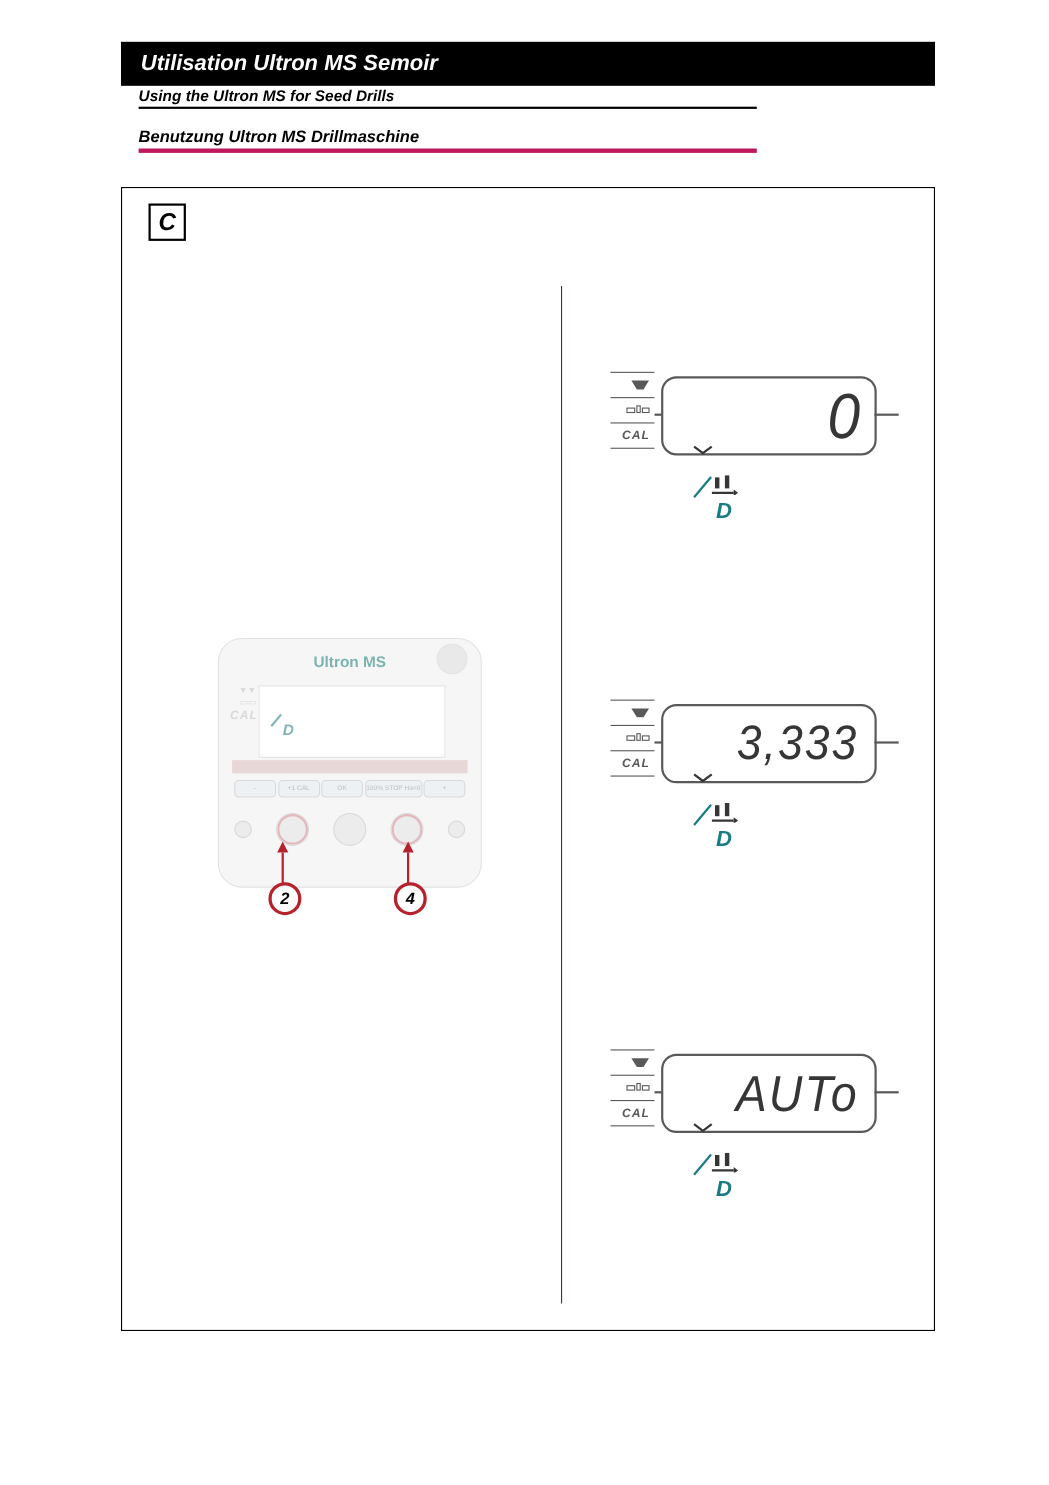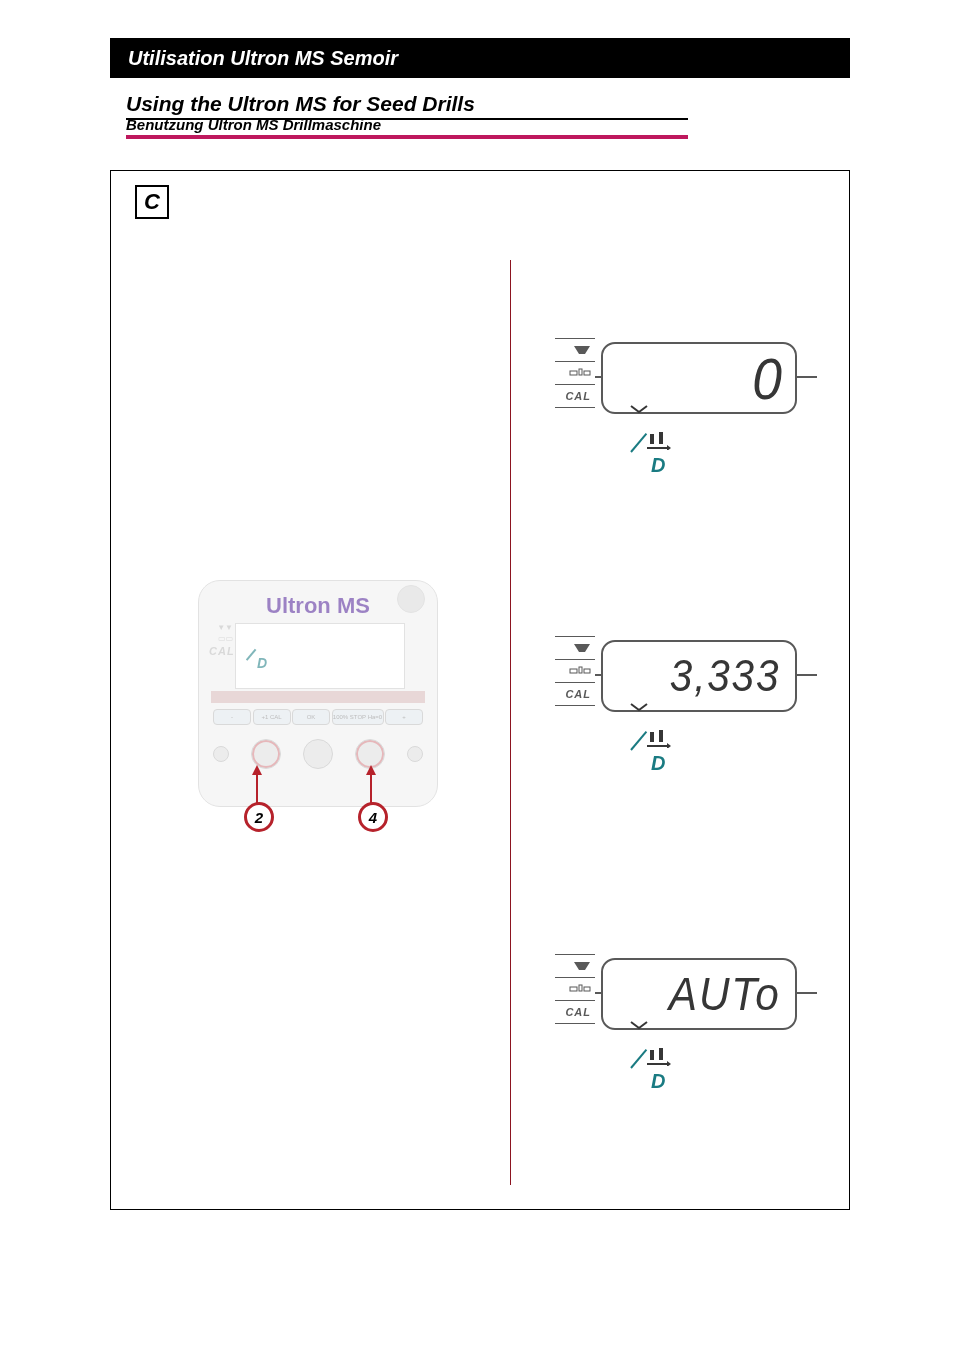--- a/index.html
+++ b/index.html
@@ -1,27 +1,27 @@
 <!DOCTYPE html>
 <html><head>
 <meta charset="utf-8">
 <style>
   html,body{margin:0;padding:0;background:#fff;font-family:Arial,Helvetica,sans-serif}
   .page{width:954px;height:1246px;position:relative;background:#fff}
   .header-bar{position:absolute;left:110px;top:38px;width:740px;height:40px;background:#000;color:#fff;display:flex;align-items:center;padding-left:18px;font-style:italic;font-weight:700;font-size:20px;box-sizing:border-box}
-  .sub1{position:absolute;left:126px;top:88px;width:562px;font-style:italic;font-weight:700;font-size:21px;border-bottom:2px solid #000;padding:4px 0 2px}
+  .sub1{position:absolute;left:126px;top:75px;width:562px;font-style:italic;font-weight:700;font-size:14px;border-bottom:2px solid #000;padding:4px 0 2px}
   .sub2{position:absolute;left:126px;top:112px;width:562px;font-style:italic;font-weight:700;font-size:15px;border-bottom:4px solid #be185d;padding:4px 0 2px}
   .frame{position:absolute;left:110px;top:170px;width:740px;height:1040px;border:1px solid #000;box-sizing:border-box}
   .label-c{position:absolute;left:135px;top:185px;width:30px;height:30px;border:2px solid #000;display:flex;align-items:center;justify-content:center;font-style:italic;font-weight:900;font-size:22px}
   .pagenum{position:absolute;left:120px;top:1300px;color:#fff;background:#000;padding:8px 6px;font-style:italic;font-weight:700;font-size:14px}
   .divider{position:absolute;left:510px;top:260px;width:0;height:925px;border-left:1px solid #8c1420}
   
   .device{position:absolute;left:198px;top:580px;width:238px;height:225px}
   .device-body{width:238px;height:225px;border-radius:22px;background:#f0f0f0;opacity:.55;border:1px solid #ccc;position:relative;overflow:hidden}
-  .brand{position:absolute;top:12px;left:0;right:0;text-align:center;font-weight:900;font-size:22px;color:#4c1d95}
+  .brand{position:absolute;top:12px;left:0;right:0;text-align:center;font-weight:900;font-size:14px;color:#0f766e}
   .logo{position:absolute;top:4px;right:12px;width:26px;height:26px;border-radius:50%;background:#d8d8d8;border:1px solid #ccc}
   .mini-screen{position:absolute;top:42px;left:36px;width:168px;height:64px;background:#fff;border:1px solid #ccc}
   .mini-side{position:absolute;top:42px;left:10px;width:24px;font-size:8px;color:#bbb;text-align:right}
   .mini-side div{margin-bottom:2px}
   .mini-d{position:absolute;top:74px;left:58px;font-style:italic;font-weight:900;color:#1a7b82;font-size:14px}
   .mini-arrow{position:absolute;top:78px;left:48px;width:14px;height:1px;border-top:2px solid #1a7b82;transform:rotate(-50deg);transform-origin:left}
   .red-strip{position:absolute;top:110px;left:12px;right:12px;height:12px;background:#d6b7b7}
   .btn-row{position:absolute;top:128px;left:14px;right:14px;display:flex;justify-content:space-between}
   .btn-top{width:36px;height:14px;background:#dfe6ec;border:1px solid #bbb;border-radius:4px;font-size:6px;display:flex;align-items:center;justify-content:center;color:#888}
   .knob-row{position:absolute;top:158px;left:14px;right:14px;display:flex;justify-content:space-between;align-items:center}

